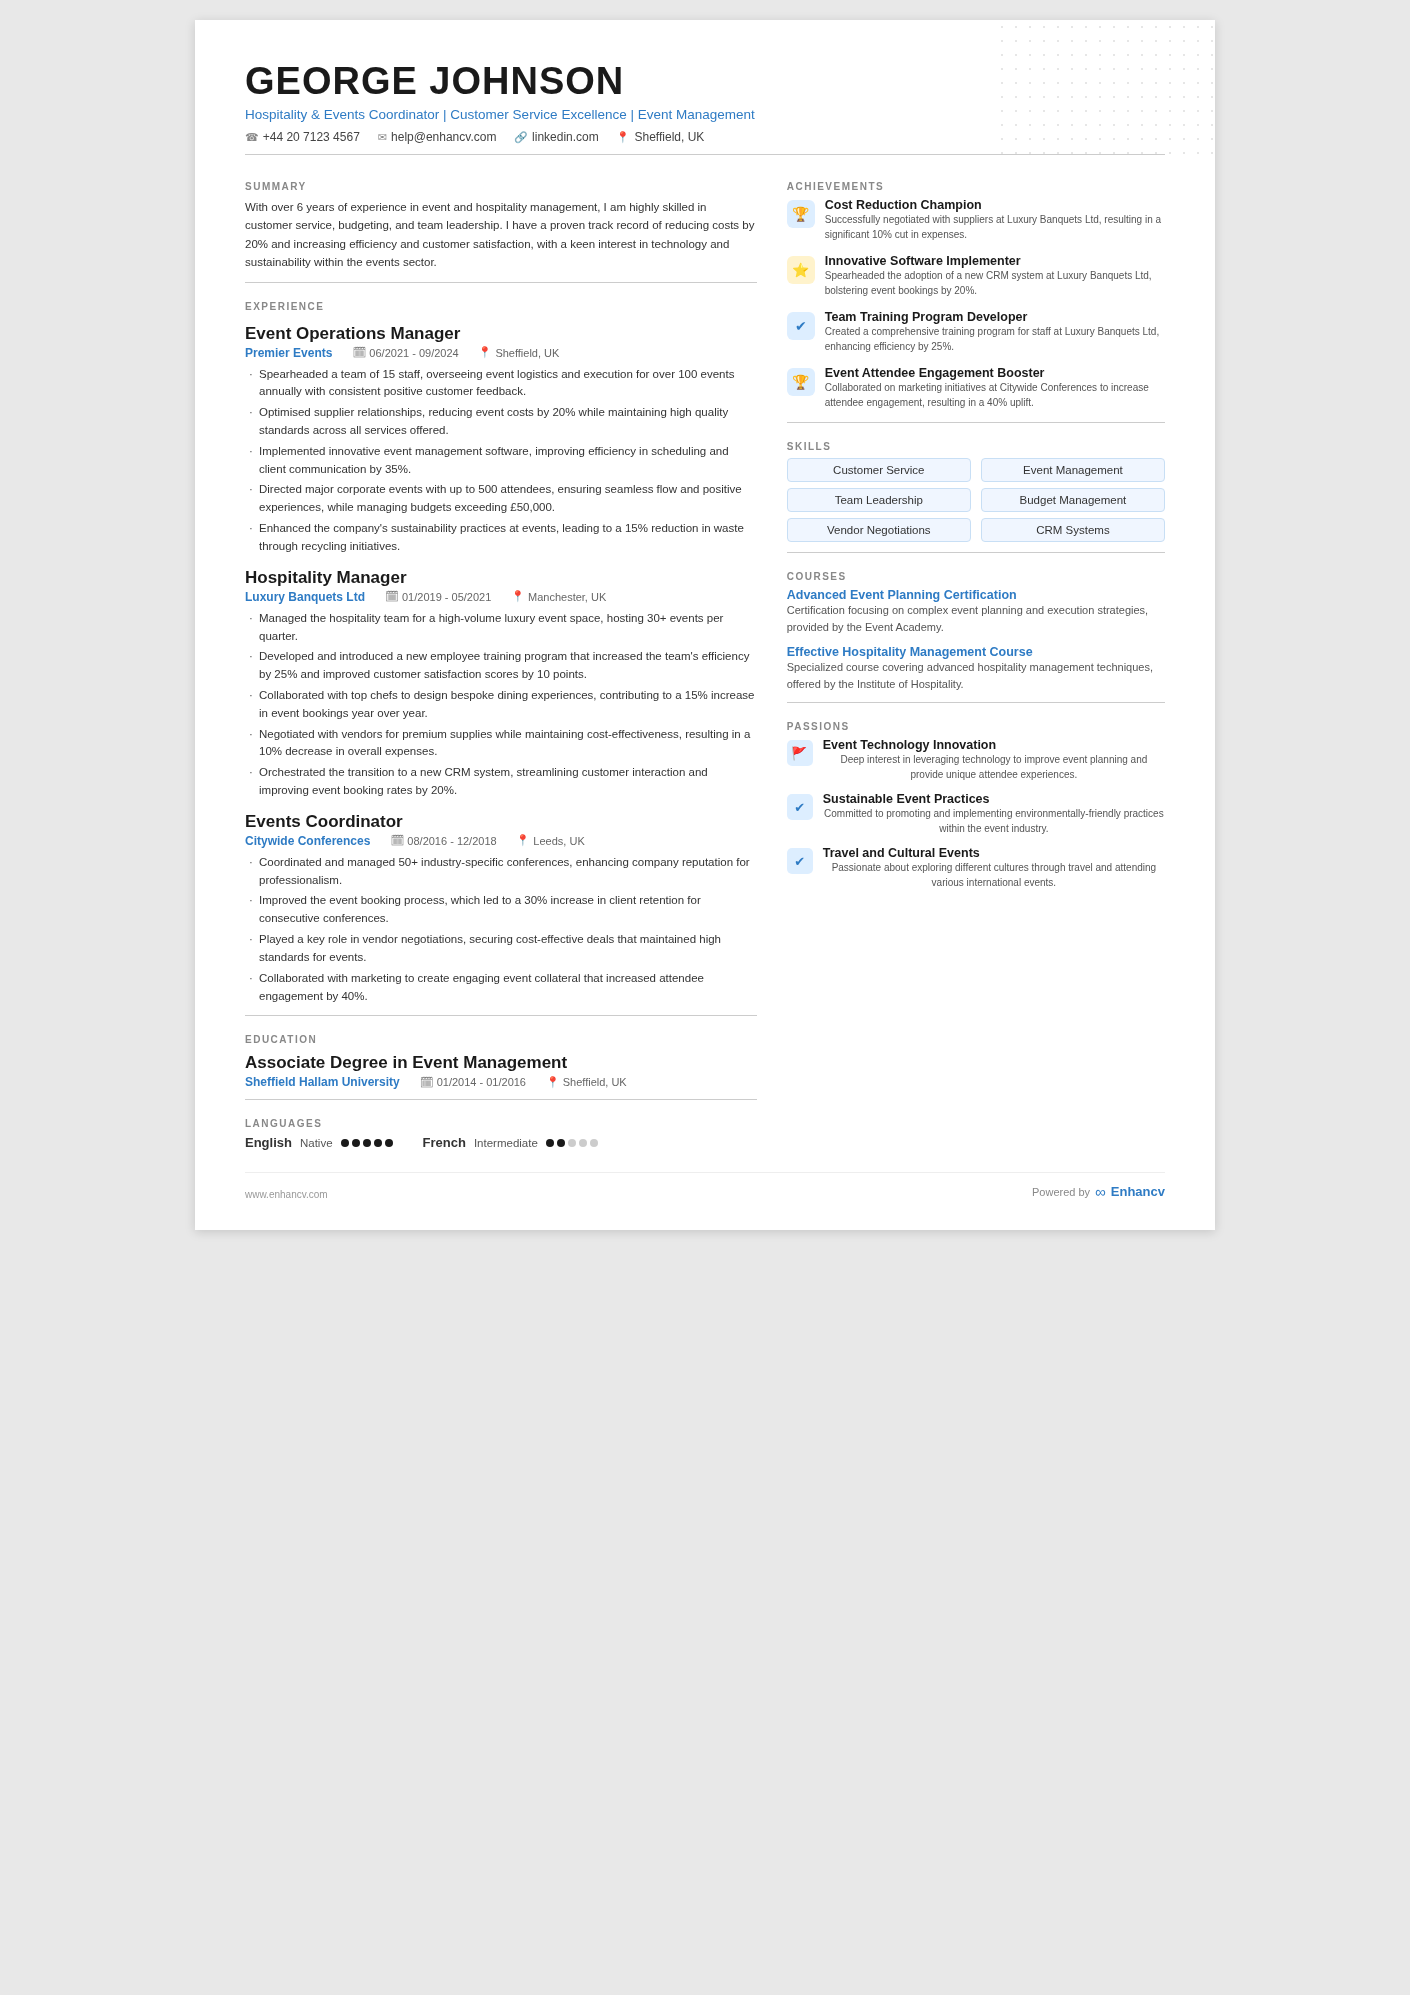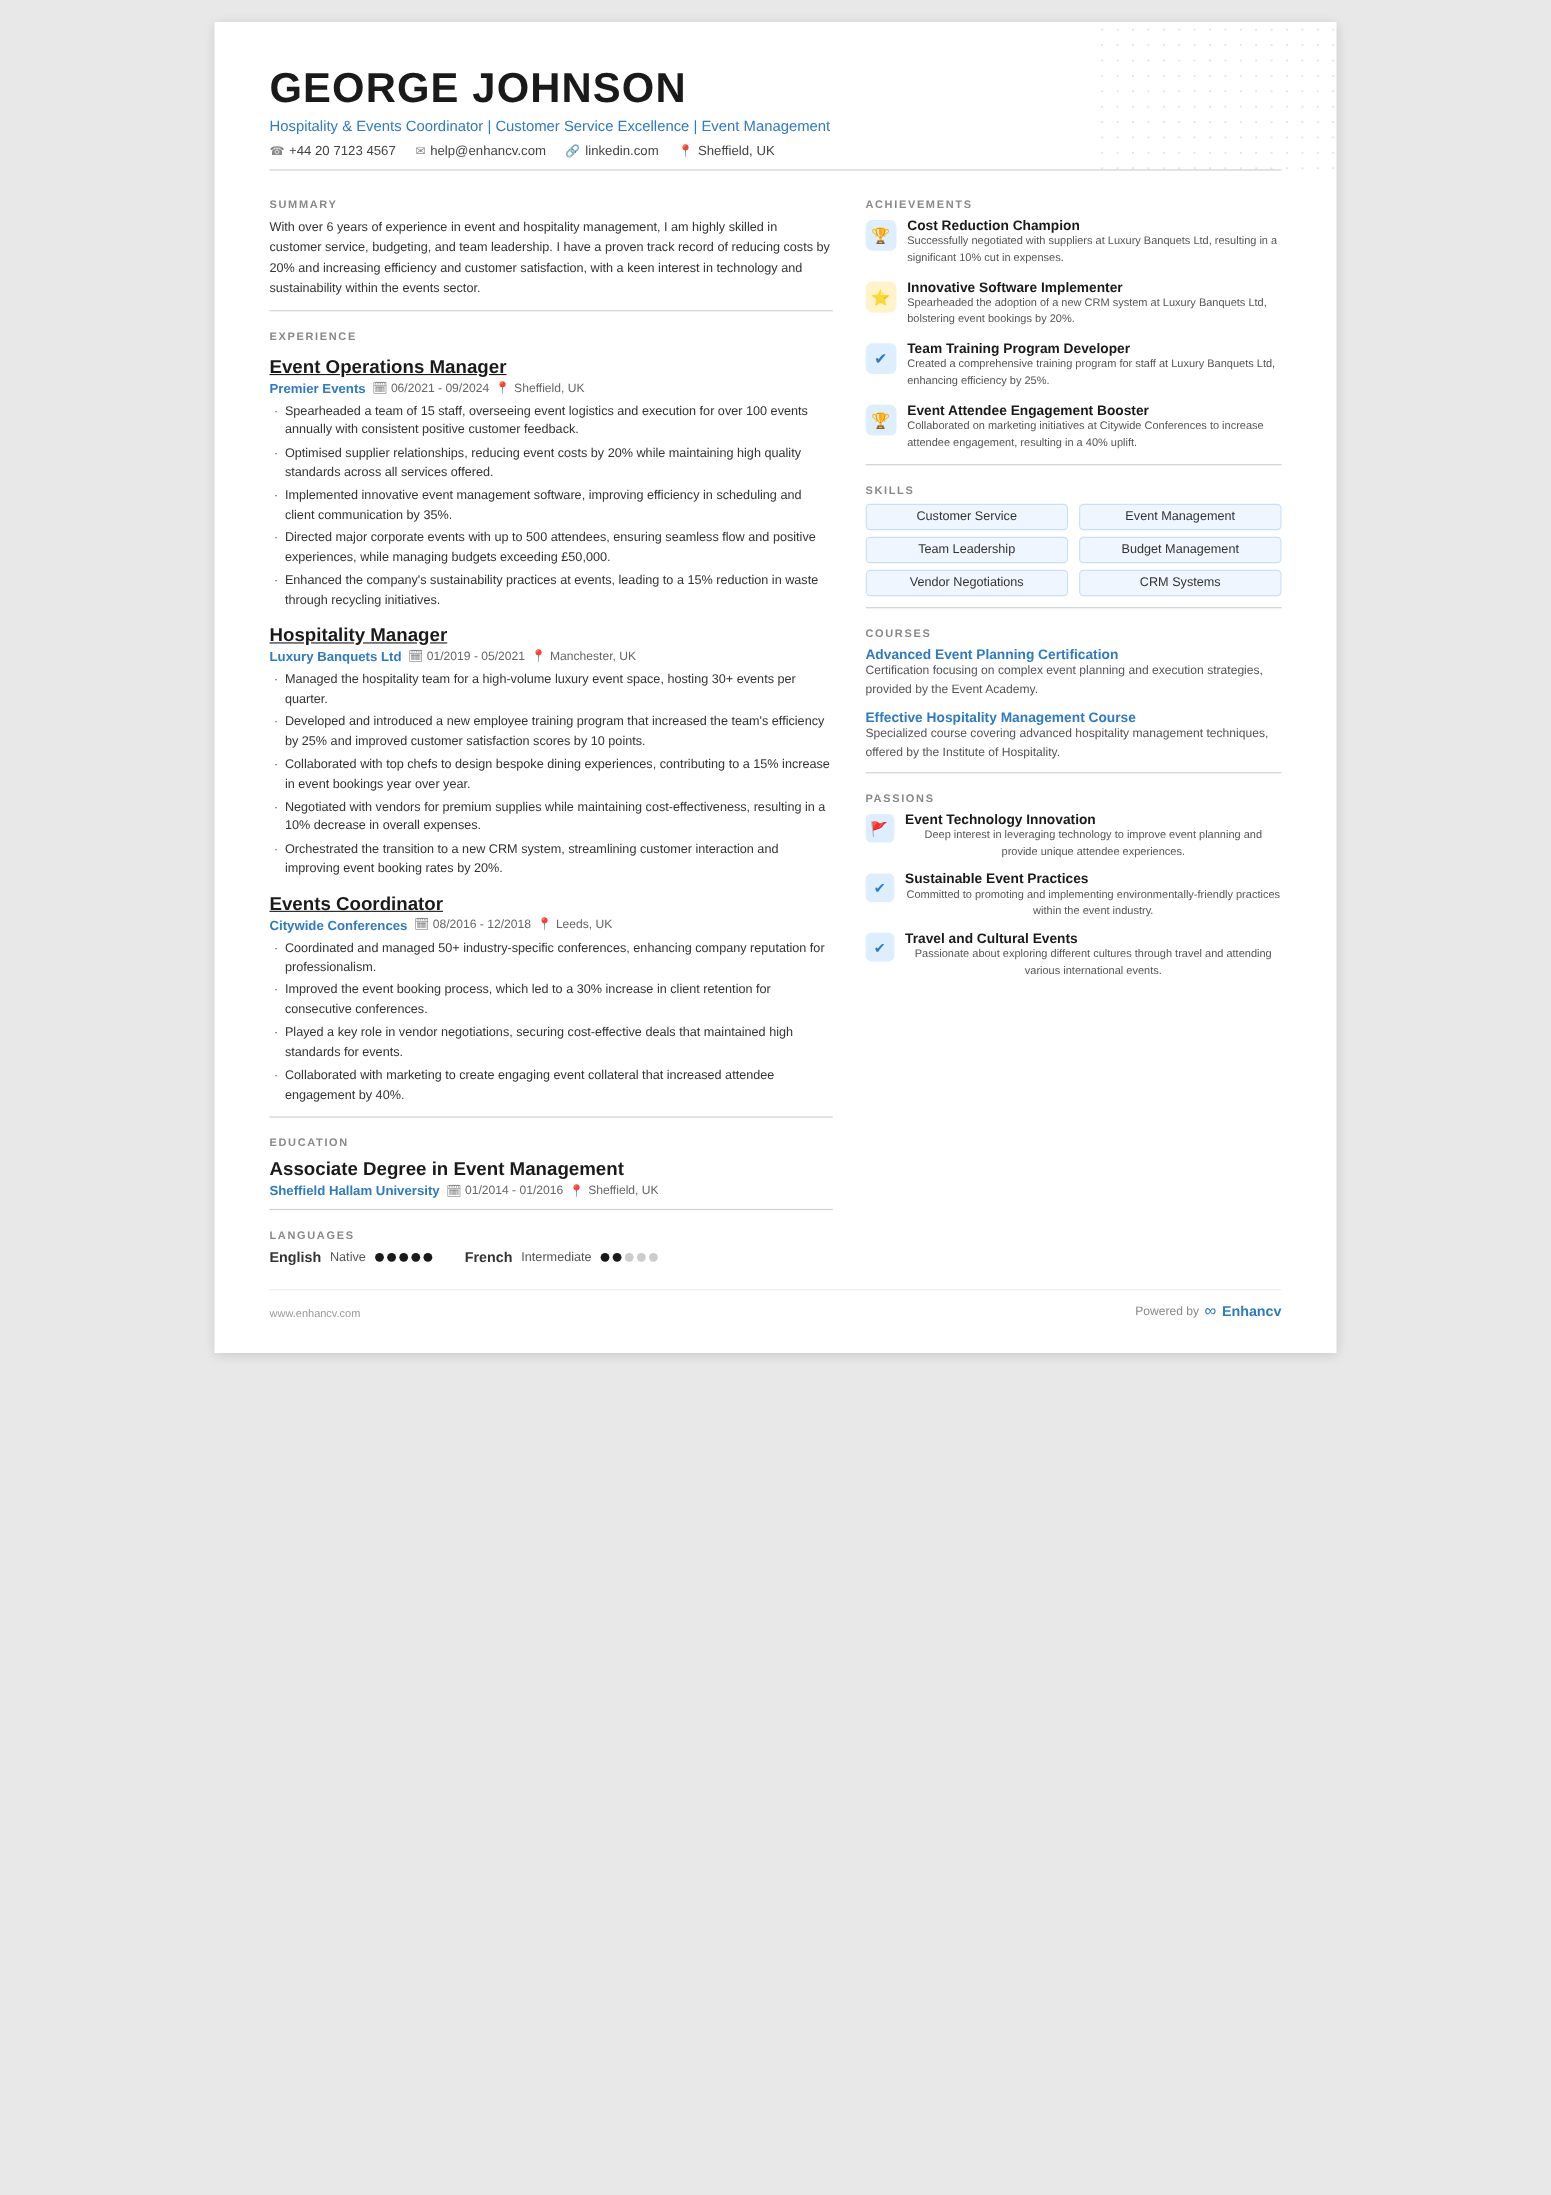--- a/index.html
+++ b/index.html
@@ -94,26 +94,25 @@
       font-size: 11.5px;
       color: #333;
       line-height: 1.6;
     }
     
     .job-title {
       font-size: 17px;
       font-weight: 700;
       color: #1a1a1a;
       margin-top: 12px;
-      text-decoration: underline;
     }
     .job-meta {
       display: flex;
       align-items: center;
-      gap: 6px;
+      gap: 20px;
       margin: 2px 0 6px 0;
       font-size: 11px;
       color: #555;
     }
     .job-company {
       color: #2e7bc4;
       font-weight: 600;
       font-size: 12px;
     }
     .job-date, .job-location {

